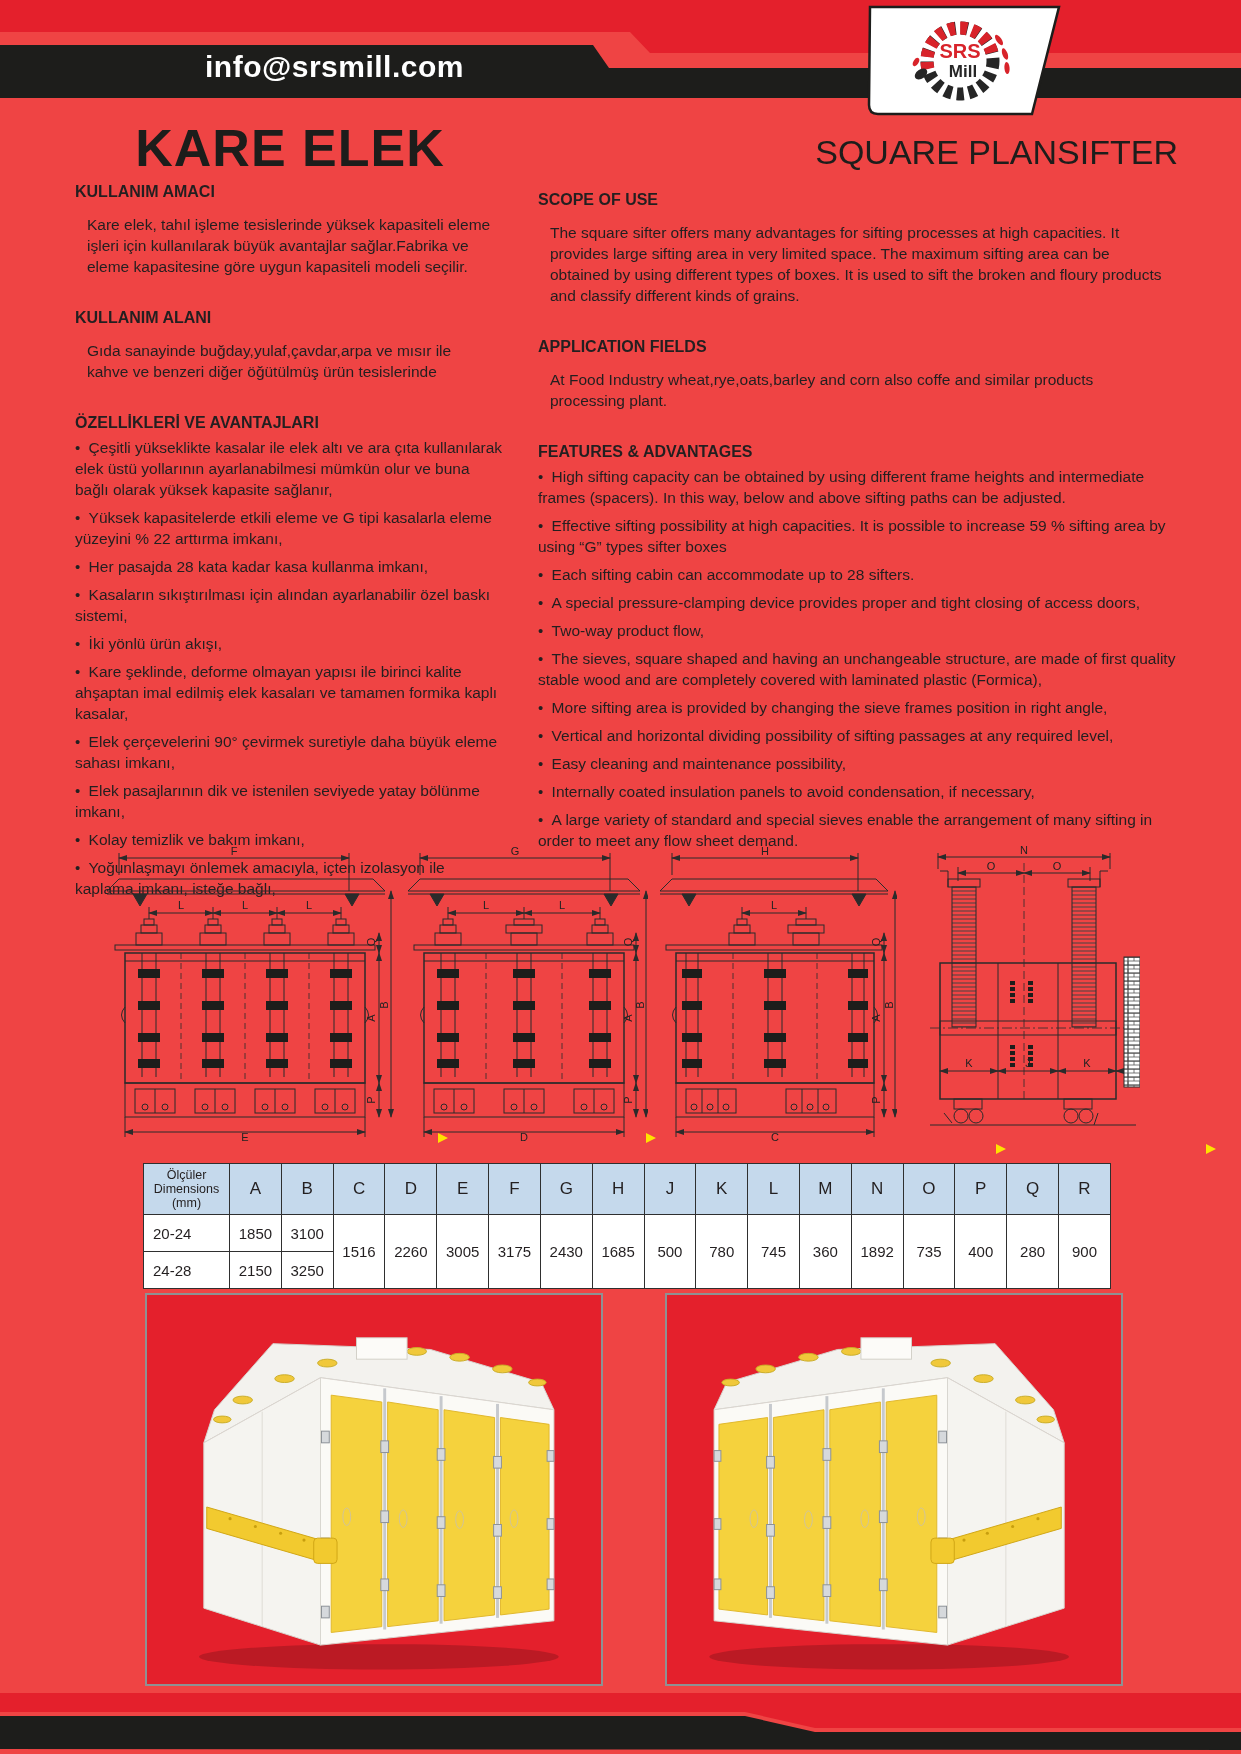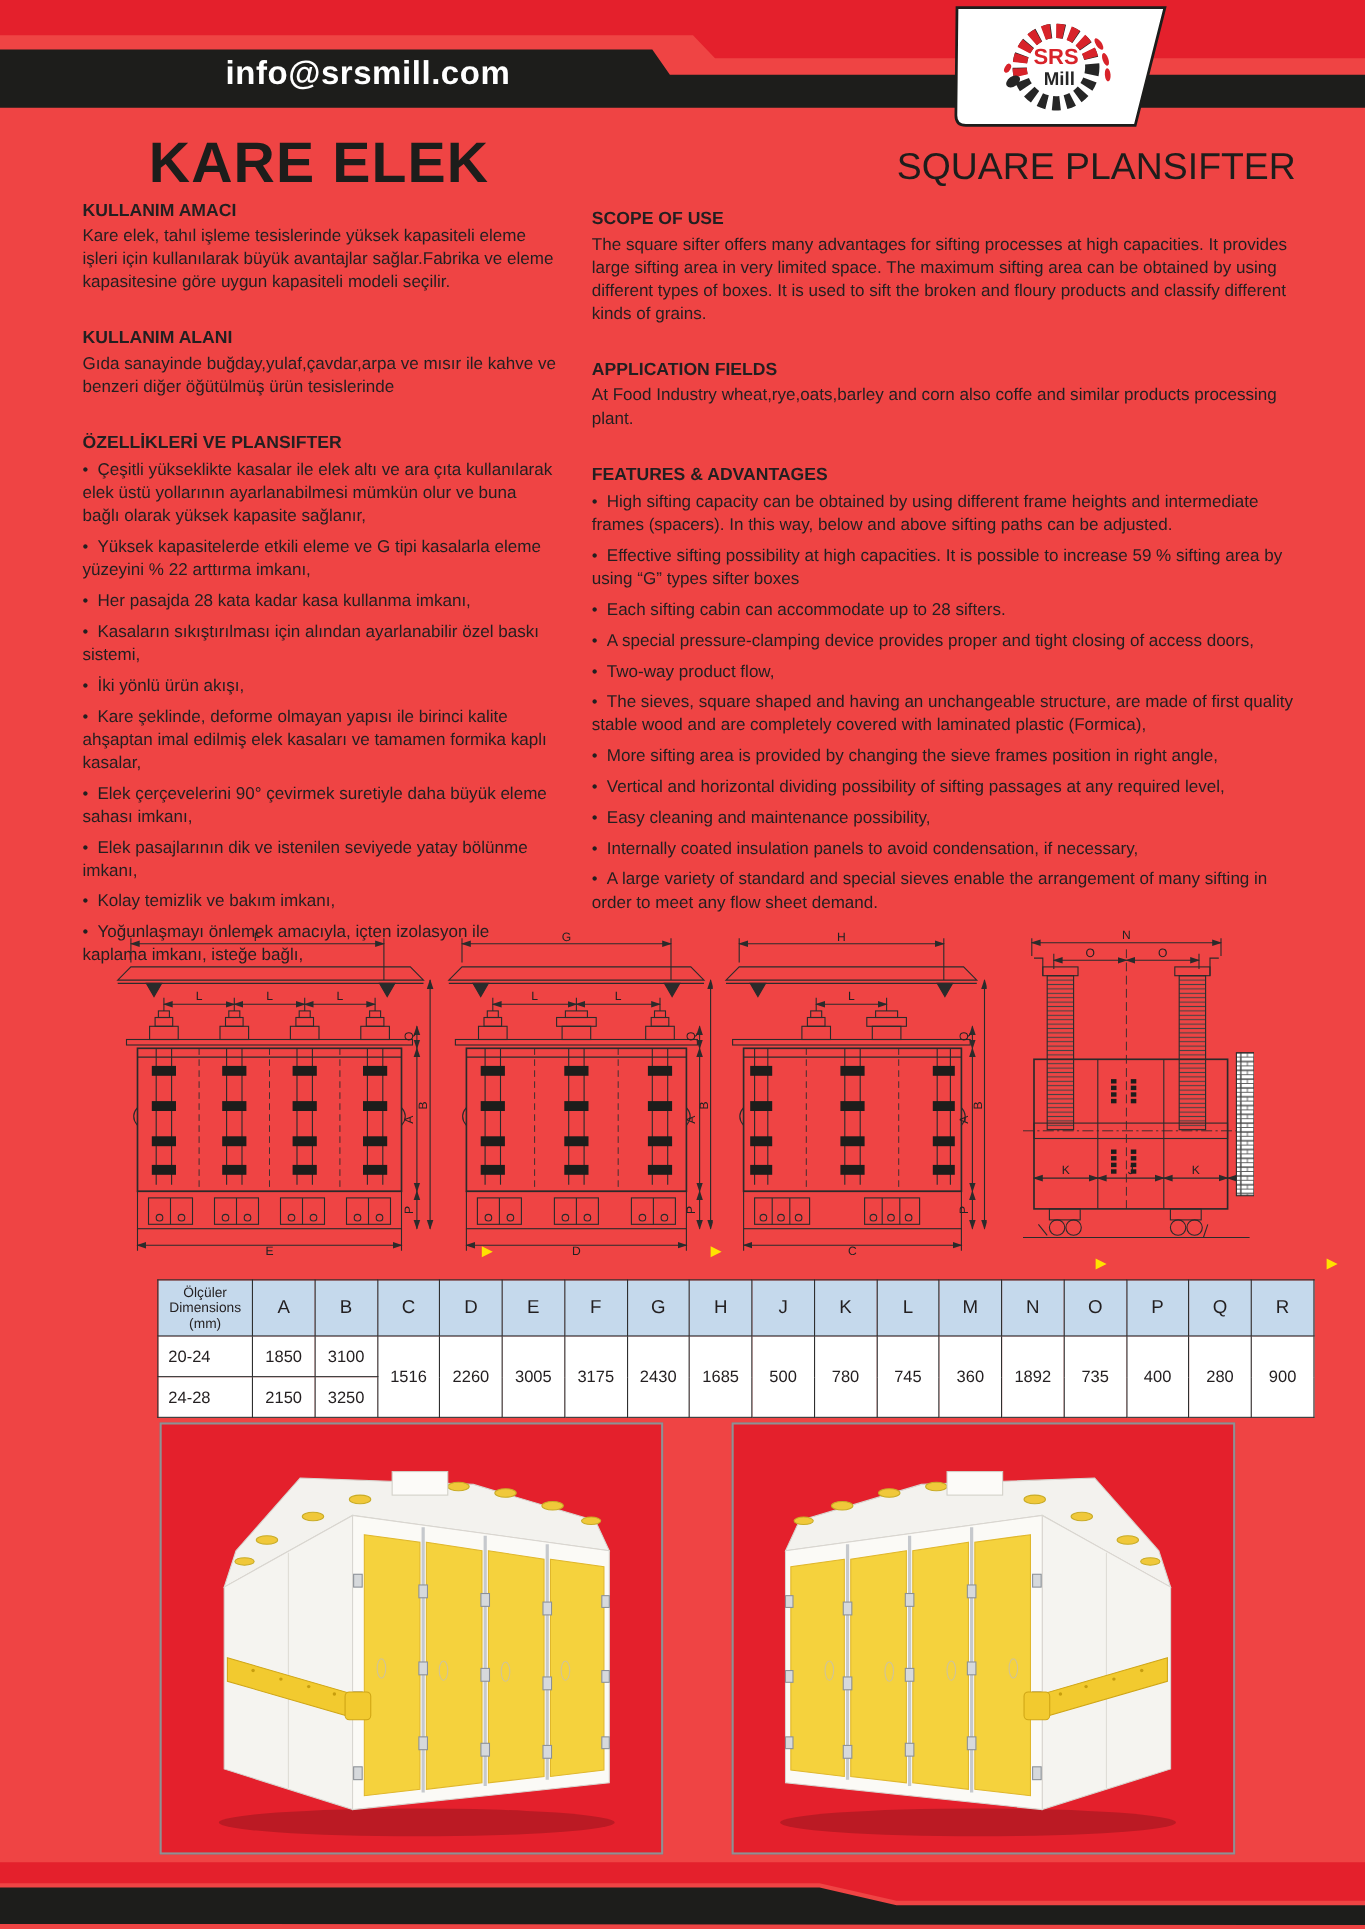--- a/index.html
+++ b/index.html
@@ -14,31 +14,31 @@
   
   .title-tr{position:absolute;left:70px;top:118px;width:440px;text-align:center;
             font-size:52px;font-weight:bold;letter-spacing:1px;color:#1d1d1b;}
   .title-en{position:absolute;left:538px;top:133px;width:640px;text-align:right;
             font-size:34px;font-weight:normal;color:#1d1d1b;}
   
   .tcol{position:absolute;left:75px;top:181px;width:432px;font-size:15.5px;line-height:21px;}
   .ecol{position:absolute;left:538px;top:189px;width:640px;font-size:15.5px;line-height:21px;}
   .tcol h3,.ecol h3{font-size:16px;margin:0 0 2px 0;font-weight:bold;}
   .tcol h3.sp,.ecol h3.sp{margin-top:30px;}
-  .tcol p,.ecol p{margin:0;}
+  .tcol p,.ecol p{margin:12px;}
   ul.feat{list-style:none;margin:4px 0 0 0;padding:0;}
   ul.feat li{margin:0 0 7px 0;}
   ul.feat li::before{content:"•\00a0\00a0";font-size:15px;}
   
   .draw{position:absolute;top:845px;}
   .draw text{font-size:11px;fill:#222;font-family:"Liberation Sans",sans-serif;}
   .ymark{position:absolute;width:0;height:0;border-top:5px solid transparent;
          border-bottom:5px solid transparent;border-left:10px solid #ffe200;}
   
-  .dims{position:absolute;left:143px;top:1163px;width:1052px;border-collapse:collapse;table-layout:fixed;}
+  .dims{position:absolute;left:143px;top:1163px;width:968px;border-collapse:collapse;table-layout:fixed;}
   .dims th,.dims td{border:1.4px solid #2f2f2f;text-align:center;padding:0;}
   .dims thead th{background:#c5d9ec;height:50px;font-size:17px;font-weight:normal;}
   .dims thead th.first{font-size:12.5px;line-height:14px;}
   .dims tbody td{height:36px;font-size:15px;background:#fff;}
   .dims tbody td.model{text-align:left;padding-left:9px;}
   
   .photo{position:absolute;top:1293px;width:458px;height:393px;background:#e4202c;
          border:2px solid #8f9193;box-sizing:border-box;}
   .photo.right svg{transform:scaleX(-1);}
 </style>
@@ -74,21 +74,21 @@
   </svg>
 
   <div class="title-tr">KARE ELEK</div>
   <div class="title-en">SQUARE PLANSIFTER</div>
 
   <div class="tcol">
     <h3>KULLANIM AMACI</h3>
     <p>Kare elek, tahıl işleme tesislerinde yüksek kapasiteli eleme işleri için kullanılarak büyük avantajlar sağlar.Fabrika ve eleme kapasitesine göre uygun kapasiteli modeli seçilir.</p>
     <h3 class="sp">KULLANIM ALANI</h3>
     <p>Gıda  sanayinde buğday,yulaf,çavdar,arpa ve mısır ile kahve ve benzeri diğer öğütülmüş ürün tesislerinde</p>
-    <h3 class="sp">ÖZELLİKLERİ VE PLANSIFTER</h3>
+    <h3 class="sp">ÖZELLİKLERİ VE AVANTAJLARI</h3>
     <ul class="feat">
       <li>Çeşitli yükseklikte kasalar  ile elek altı ve ara çıta kullanılarak elek üstü yollarının ayarlanabilmesi mümkün olur ve buna bağlı olarak yüksek kapasite sağlanır,</li>
       <li>Yüksek kapasitelerde etkili eleme ve G tipi kasalarla eleme yüzeyini % 22 arttırma imkanı,</li>
       <li>Her pasajda 28 kata kadar kasa kullanma imkanı,</li>
       <li>Kasaların sıkıştırılması için alından ayarlanabilir özel baskı sistemi,</li>
       <li>İki yönlü ürün akışı,</li>
       <li>Kare şeklinde, deforme olmayan yapısı ile birinci kalite ahşaptan imal edilmiş elek kasaları ve tamamen formika kaplı kasalar,</li>
       <li>Elek çerçevelerini 90° çevirmek suretiyle daha büyük eleme sahası imkanı,</li>
       <li>Elek pasajlarının dik ve istenilen seviyede yatay bölünme imkanı,</li>
       <li>Kolay temizlik ve bakım imkanı,</li>

